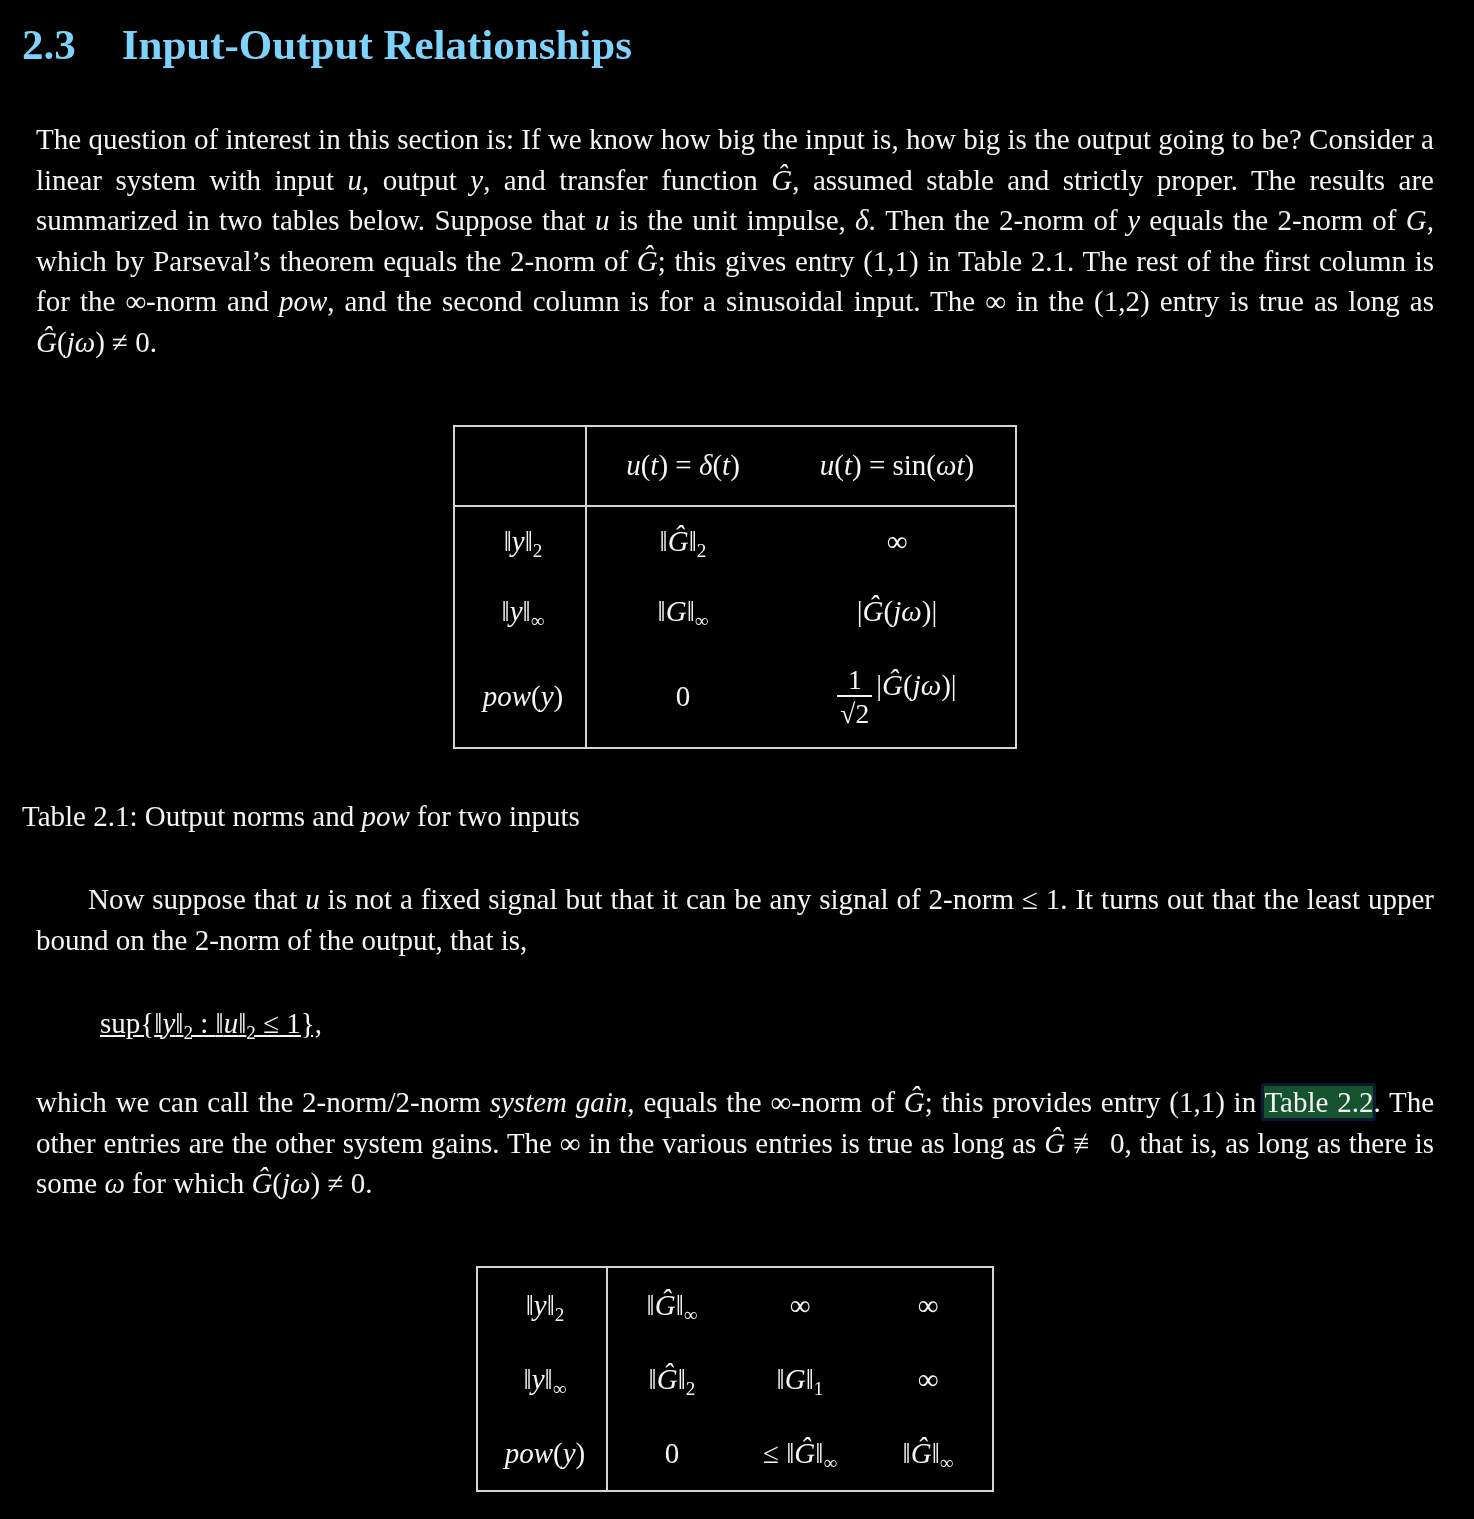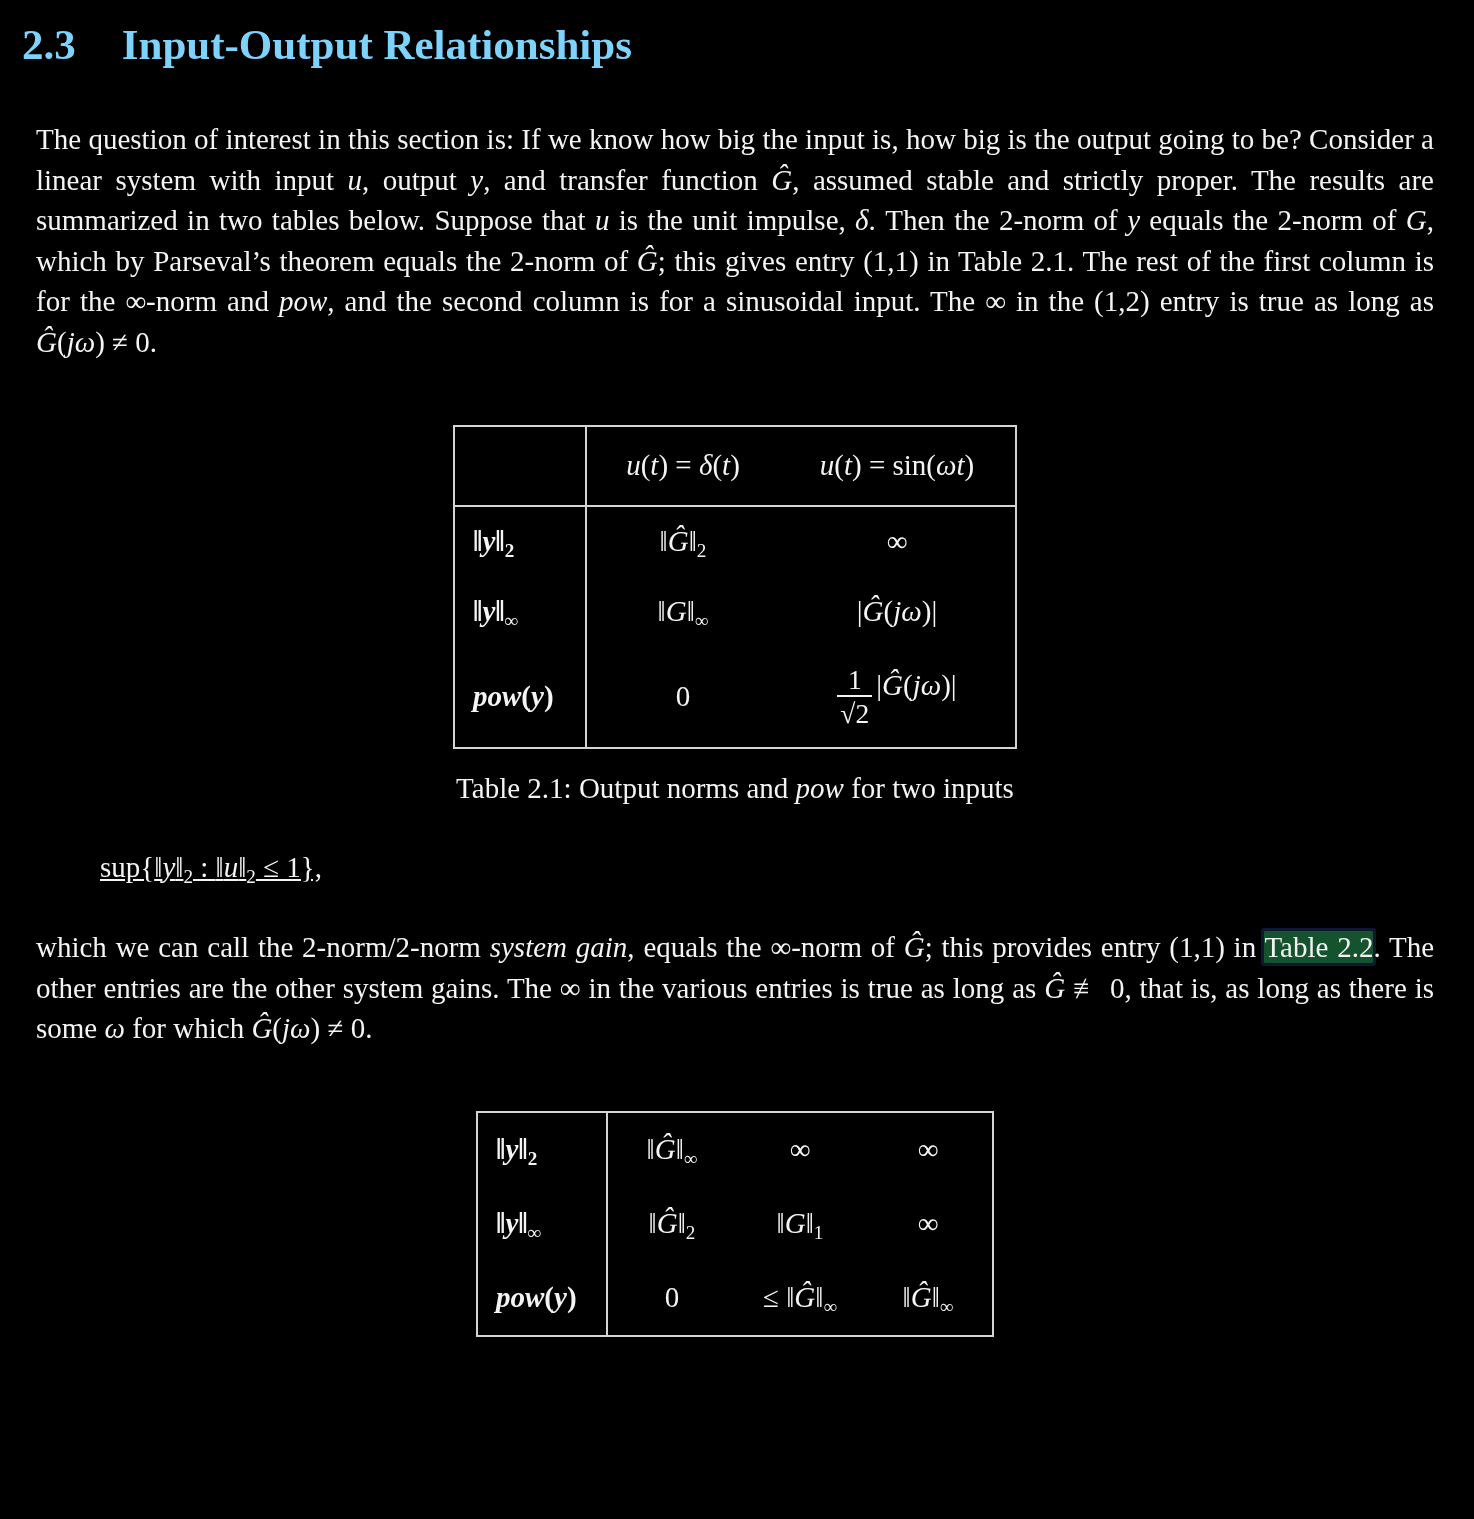--- a/index.html
+++ b/index.html
@@ -13,30 +13,30 @@
   h1.heading .num { margin-right:46px; }
   p.body { text-align:justify; line-height:1.40; margin:14px; }
   p.indented { text-indent:52px; margin-top:46px; }
   .equation { margin:44px 0 40px 78px; line-height:1.3;text-decoration:underline; }
   .it { font-style:italic; }
   sub { font-size:0.66em; vertical-align:-0.32em; line-height:0; }
   .hl { background:#14532d; box-shadow:0 0 0 3px #0e1830; border-radius:1px; cursor:pointer; }
   table.mtable { border-collapse:collapse; margin:62px auto 0 auto; border:2px solid #d4d4d4; }
   table.mtable td { padding:6px 12px; text-align:center; vertical-align:middle; }
   table.mtable tr.head td { border-bottom:2px solid #d4d4d4; height:66px; }
-  table.mtable td.lbl { border-right:2px solid #d4d4d4; text-align:left; padding-left:18px;font-weight:bold; }
+  table.mtable td.lbl { border-right:2px solid #d4d4d4; text-align:center; padding-left:18px; }
   table.t1 tr.data td { height:58px; }
   table.t1 tr.last td { height:88px; }
   table.t2 tr.data td { height:62px; }
   table.t1 td.lbl { min-width:100px; }
   table.t2 td.lbl { min-width:98px; }
   table.t1 td.c1 { min-width:168px; }
   table.t1 td.c2 { min-width:212px; }
   table.t2 td.c  { min-width:104px; }
-  .caption { text-align:center; margin-top:22px; line-height:1.2; }
+  .caption { text-align:left; margin-top:50px; line-height:1.2; }
   .frac { display:inline-block; vertical-align:-0.95em; text-align:center; line-height:1.08; margin-right:4px; }
   .frac .num { display:block; font-size:0.95em; }
   .frac .den { display:block; border-top:2px solid #f4f4f4; font-size:0.95em; padding:2px 3px 0 3px; }
 </style>
 </head>
 <body>
 
 <div class="page">
 
   <h1 class="heading"><span class="num">2.3</span><span>Input-Output Relationships</span></h1>
@@ -63,20 +63,21 @@
     <tr class="data last">
       <td class="lbl"><span class="it">pow</span><span>(</span><span class="it">y</span><span>)</span></td>
       <td class="c1"><span>0</span></td>
       <td class="c2"><span class="frac"><span class="num">1</span><span class="den">√2</span></span><span>|</span><span class="it">Ĝ</span><span>(</span><span class="it">jω</span><span>)|</span></td>
     </tr>
   </tbody>
     </table>
 
   <div class="caption"><span>Table 2.1: Output norms and </span><span class="it">pow</span><span> for two inputs</span></div>
 
+  <p class="body indented"><span>Now suppose that </span><span class="it">u</span><span> is not a fixed signal but that it can be any signal of 2-norm ≤ 1. It turns out that the least upper bound on the 2-norm of the output, that is,</span></p>
 
   <div class="equation"><span>sup{</span><span>‖</span><span class="it">y</span><span>‖</span><sub>2</sub><span> : </span><span>‖</span><span class="it">u</span><span>‖</span><sub>2</sub><span> ≤ 1},</span></div>
 
   <p class="body"><span>which we can call the 2-norm/2-norm </span><span class="it">system gain</span><span>, equals the ∞-norm of </span><span class="it">Ĝ</span><span>; this provides entry (1,1) in </span><span class="hl">Table 2.2</span><span>. The other entries are the other system gains. The ∞ in the various entries is true as long as </span><span class="it">Ĝ</span><span> ≢ 0, that is, as long as there is some </span><span class="it">ω</span><span> for which </span><span class="it">Ĝ</span><span>(</span><span class="it">jω</span><span>) ≠ 0.</span></p>
 
   <table class="mtable t2">
     <tbody>
     <tr class="data">
       <td class="lbl"><span>‖</span><span class="it">y</span><span>‖</span><sub>2</sub></td>
       <td class="c"><span>‖</span><span class="it">Ĝ</span><span>‖</span><sub>∞</sub></td>

